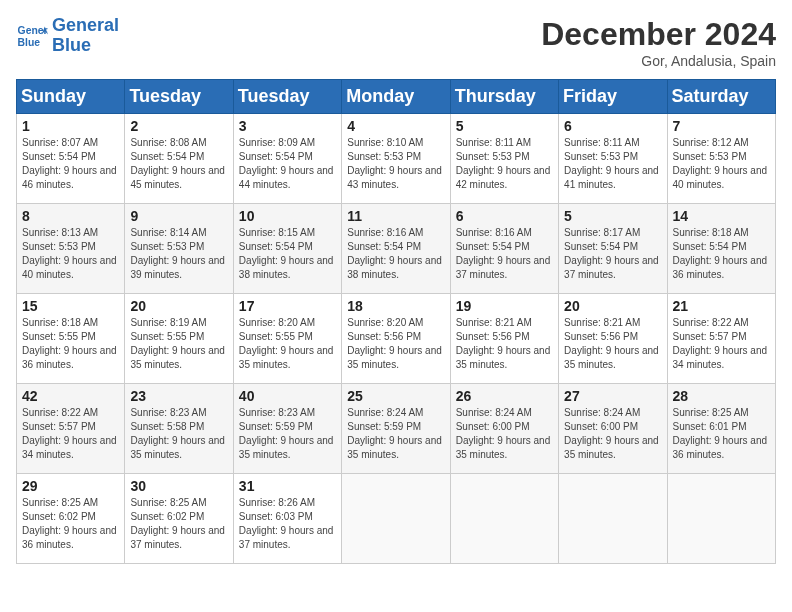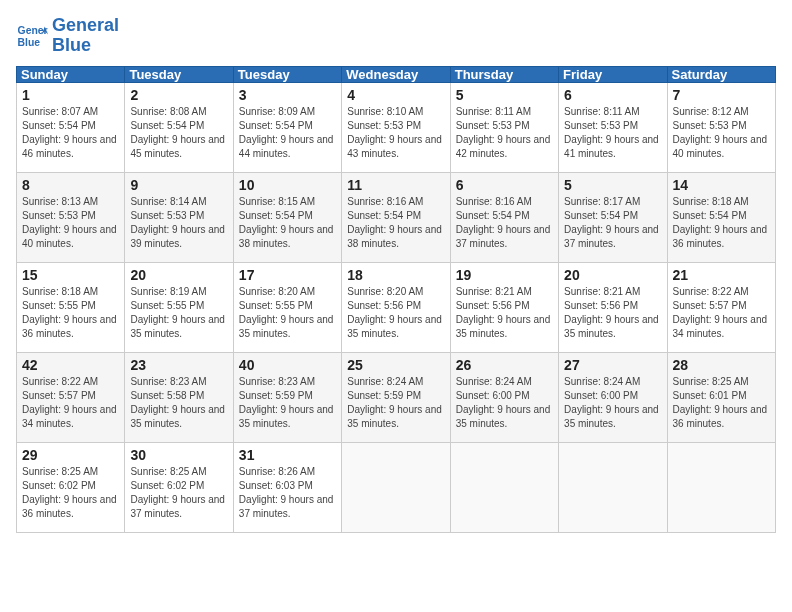--- a/index.html
+++ b/index.html
@@ -47,23 +47,23 @@
       color: #555;
     }
     table {
       width: 100%;
       border-collapse: collapse;
       table-layout: fixed;
     }
     thead tr th {
       background: #2a6db5;
       color: #fff;
-      font-size: 13px;
-      font-weight: bold;
-      padding: 0 4px;
+      font-size: 18px;
+      font-weight: bold;
+      padding: 6px 4px;
       text-align: left;
       border: 1px solid #1a5a9a;
       margin-left: 37px;
     }
     tbody tr td {
       border: 1px solid #ccc;
       vertical-align: top;
       padding: 4px 5px;
       font-size: 10px;
       color: #333;
@@ -99,29 +99,33 @@
     <svg class="logo-icon" viewBox="0 0 40 40">
       <text x="2" y="18" font-size="13" font-weight="bold" fill="#2a6db5">General</text>
       <text x="2" y="32" font-size="13" font-weight="bold" fill="#2a6db5">Blue</text>
       <polygon points="36,8 40,18 36,14 32,18" fill="#2a6db5"></polygon>
     </svg>
     <div class="logo-text">
       <div><span>General</span></div>
       <div><span>Blue</span></div>
     </div>
   </div>
+  <div class="title-block">
+    <div class="month-year">December 2024</div>
+    <div class="location">Gor, Andalusia, Spain</div>
+  </div>
 </div>
 
 <table>
   <thead>
     <tr id="weekday-header">
     <th>Sunday</th>
         <th>Tuesday</th>
         <th>Tuesday</th>
-        <th>Wednesday</th>
+        <th>Monday</th>
         <th>Thursday</th>
         <th>Friday</th>
         <th>Saturday</th>
       </tr>
   </thead>
   <tbody id="calendar-body">
   <tr>
         <td>
           <span class="day-num">1</span>
           <div class="day-detail">Sunrise: 8:07 AM<br>Sunset: 5:54 PM<br>Daylight: 9 hours and 46 minutes.</div>

